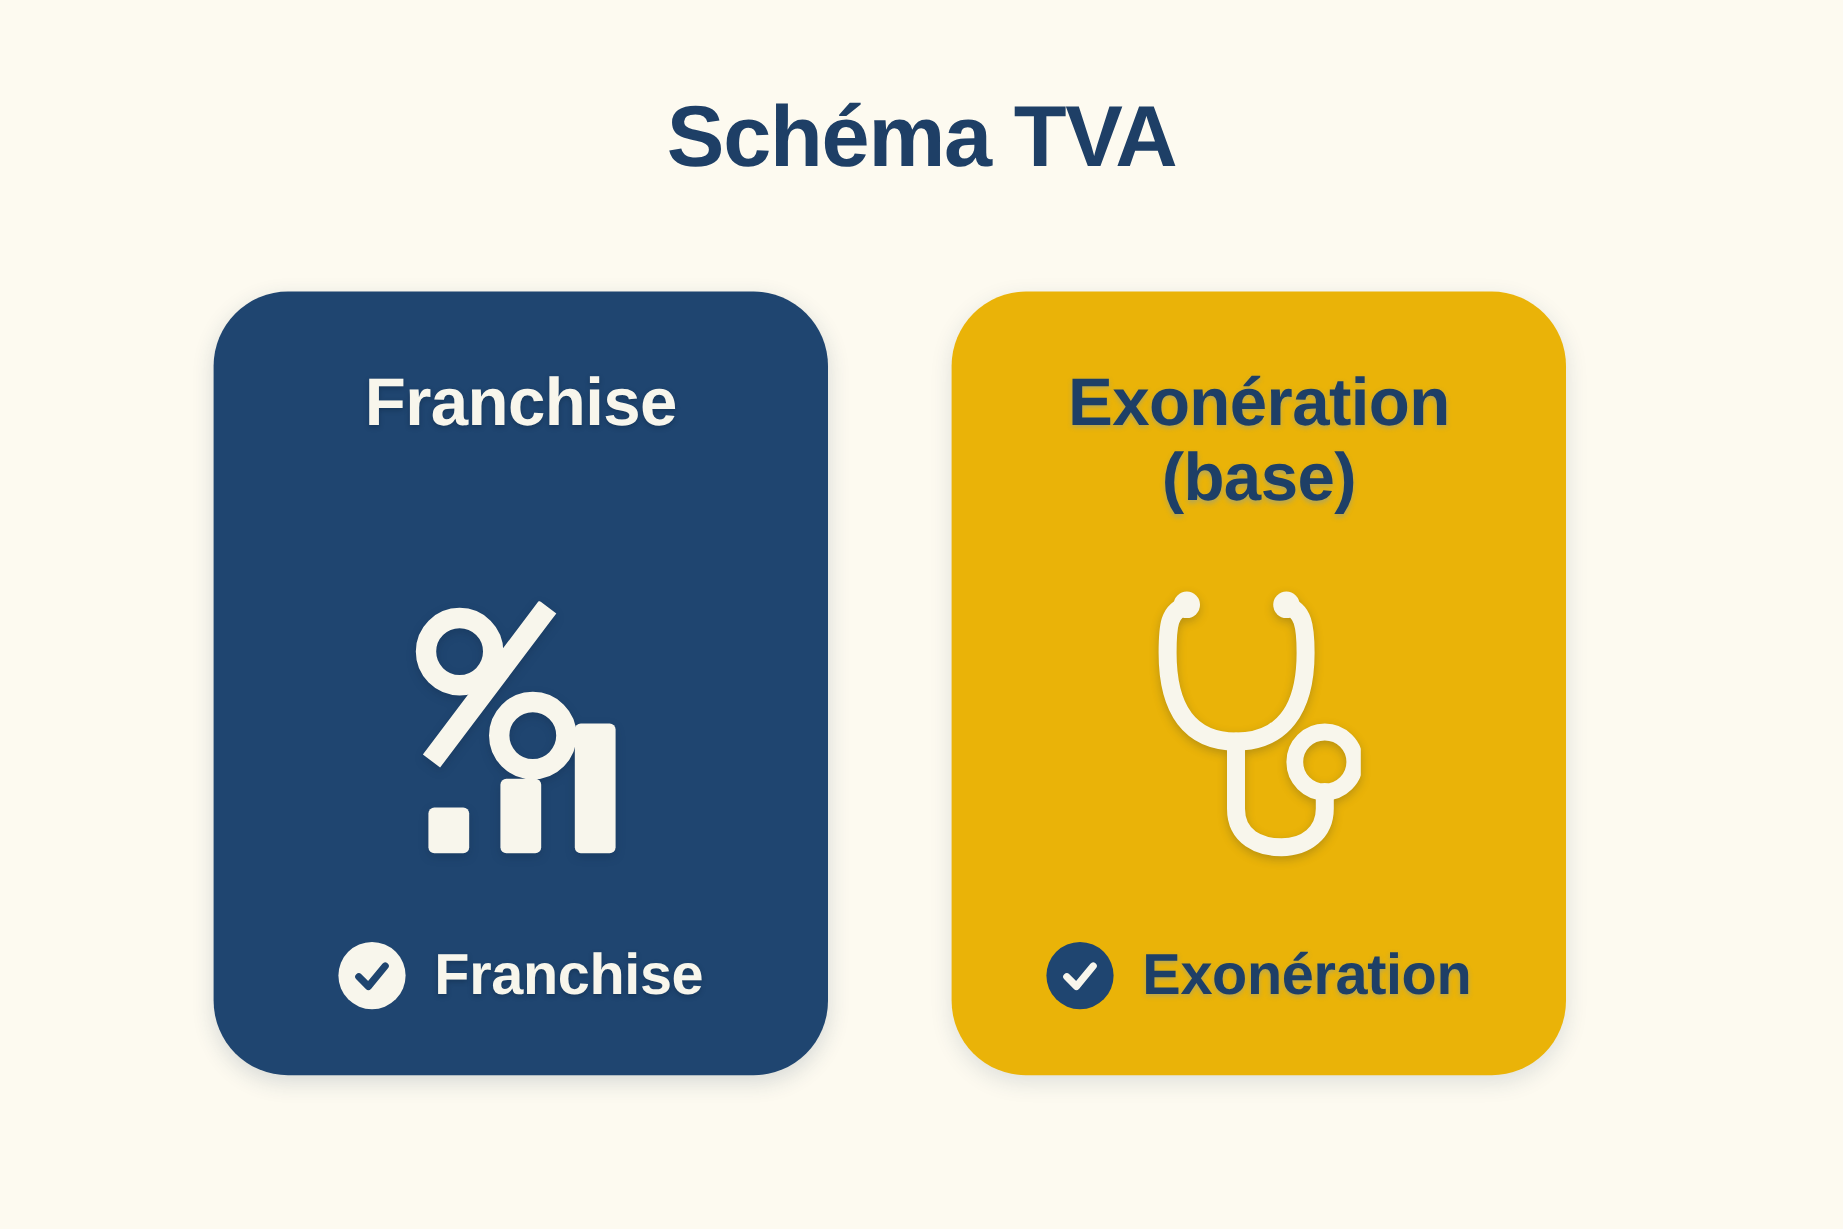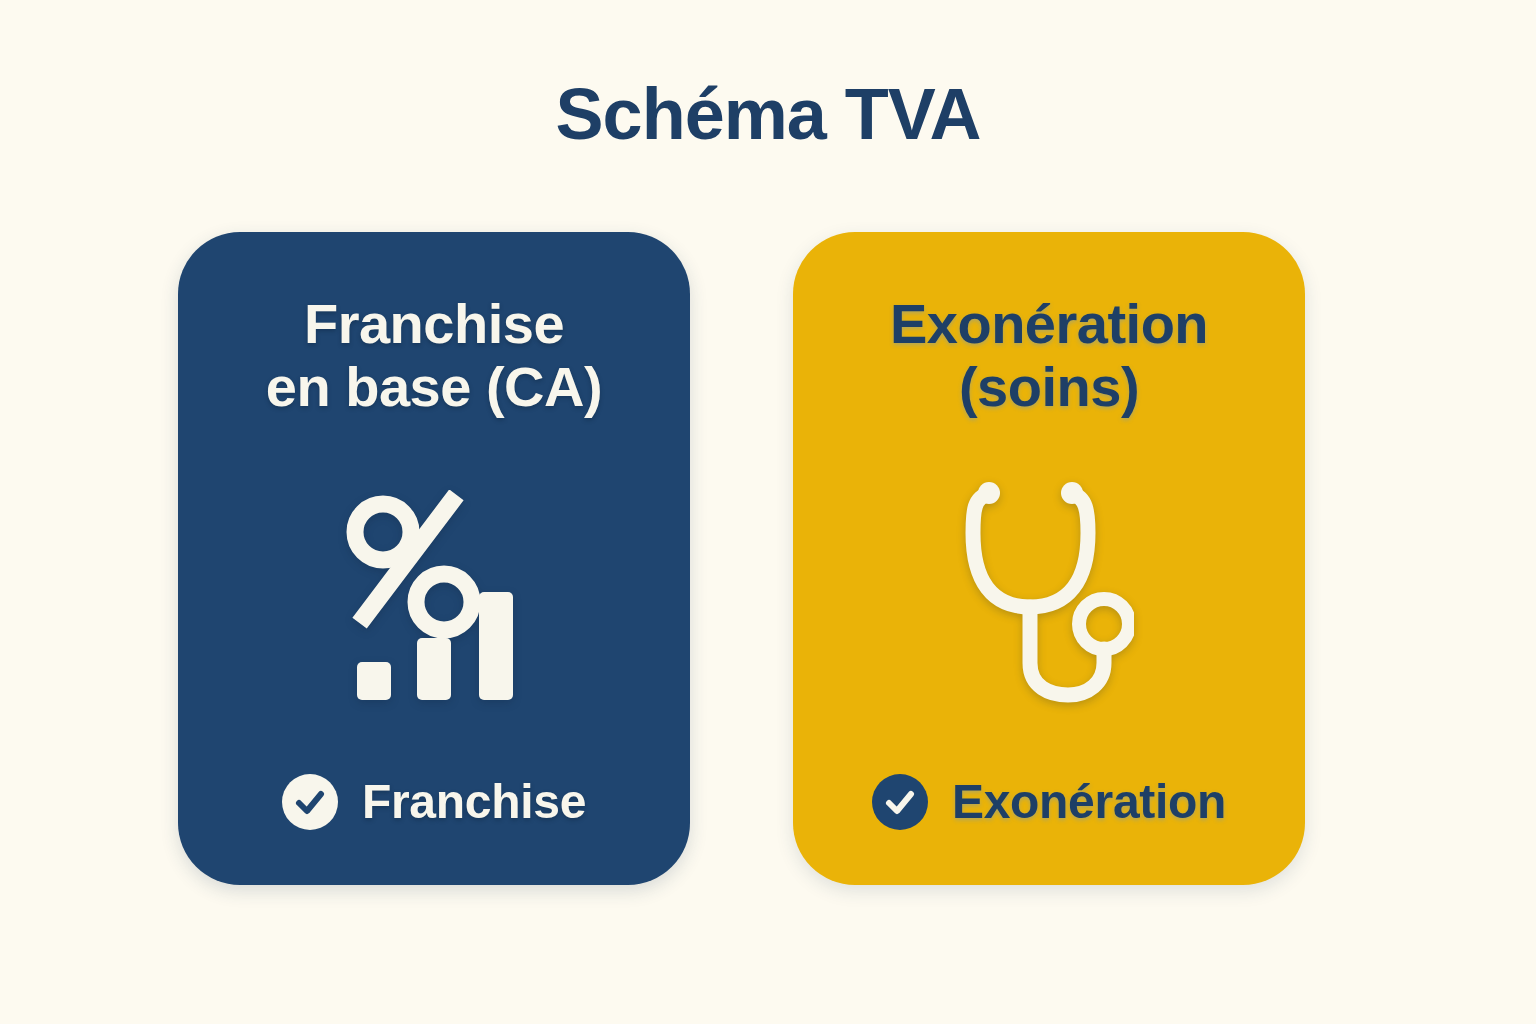--- a/index.html
+++ b/index.html
@@ -30,21 +30,21 @@
     font-weight: bold;
     color: #1e3f66;
     letter-spacing: -1px;
     line-height: 1;
     white-space: nowrap;
   }
 
   
   .card {
     position: absolute;
-    top: 232px;
+    top: 243px;
     width: 512px;
     height: 653px;
     border-radius: 62px;
     box-sizing: border-box;
     padding-left: 19px;
   }
   .card-left {
     left: 178px;
     background: #1f4570;
     box-shadow: 0 6px 18px rgba(30,60,95,0.16);
@@ -134,21 +134,20 @@
 <body>
 
 <div class="canvas">
 
   <div class="page-title">Schéma TVA</div>
 
   <div class="card card-left">
 
     <div class="card-title">
       <div>Franchise</div>
-      <div>en base (CA)</div>
     </div>
 
     <div class="card-icon">
       <svg width="190" height="215" viewBox="0 0 190 215" fill="none" xmlns="http://www.w3.org/2000/svg">
 
         <circle cx="44" cy="42" r="28" stroke="#f8f6ec" stroke-width="17" fill="none"></circle>
 
         <path d="M112 12 L26 126" stroke="#f8f6ec" stroke-width="18" stroke-linecap="square"></path>
 
         <circle cx="105" cy="112" r="28" stroke="#f8f6ec" stroke-width="17" fill="none"></circle>
@@ -166,21 +165,21 @@
         </svg>
       </span>
       <span class="badge-label">Franchise</span>
     </div>
   </div>
 
   <div class="card card-right">
 
     <div class="card-title">
       <div>Exonération</div>
-      <div>(soins)</div>
+      <div>(base)</div>
     </div>
 
     <div class="card-icon">
       <svg width="170" height="232" viewBox="0 0 170 232" fill="none" xmlns="http://www.w3.org/2000/svg">
 
         <circle cx="25" cy="12" r="11" fill="#f8f6ec"></circle>
 
         <circle cx="108" cy="12" r="11" fill="#f8f6ec"></circle>
 
         <path d="M25 13 C10 16 9 30 9 52 C9 100 28 126 66 126 C104 126 124 100 124 52 C124 30 122 16 108 13" stroke="#f8f6ec" stroke-width="15" stroke-linecap="round" fill="none"></path>

